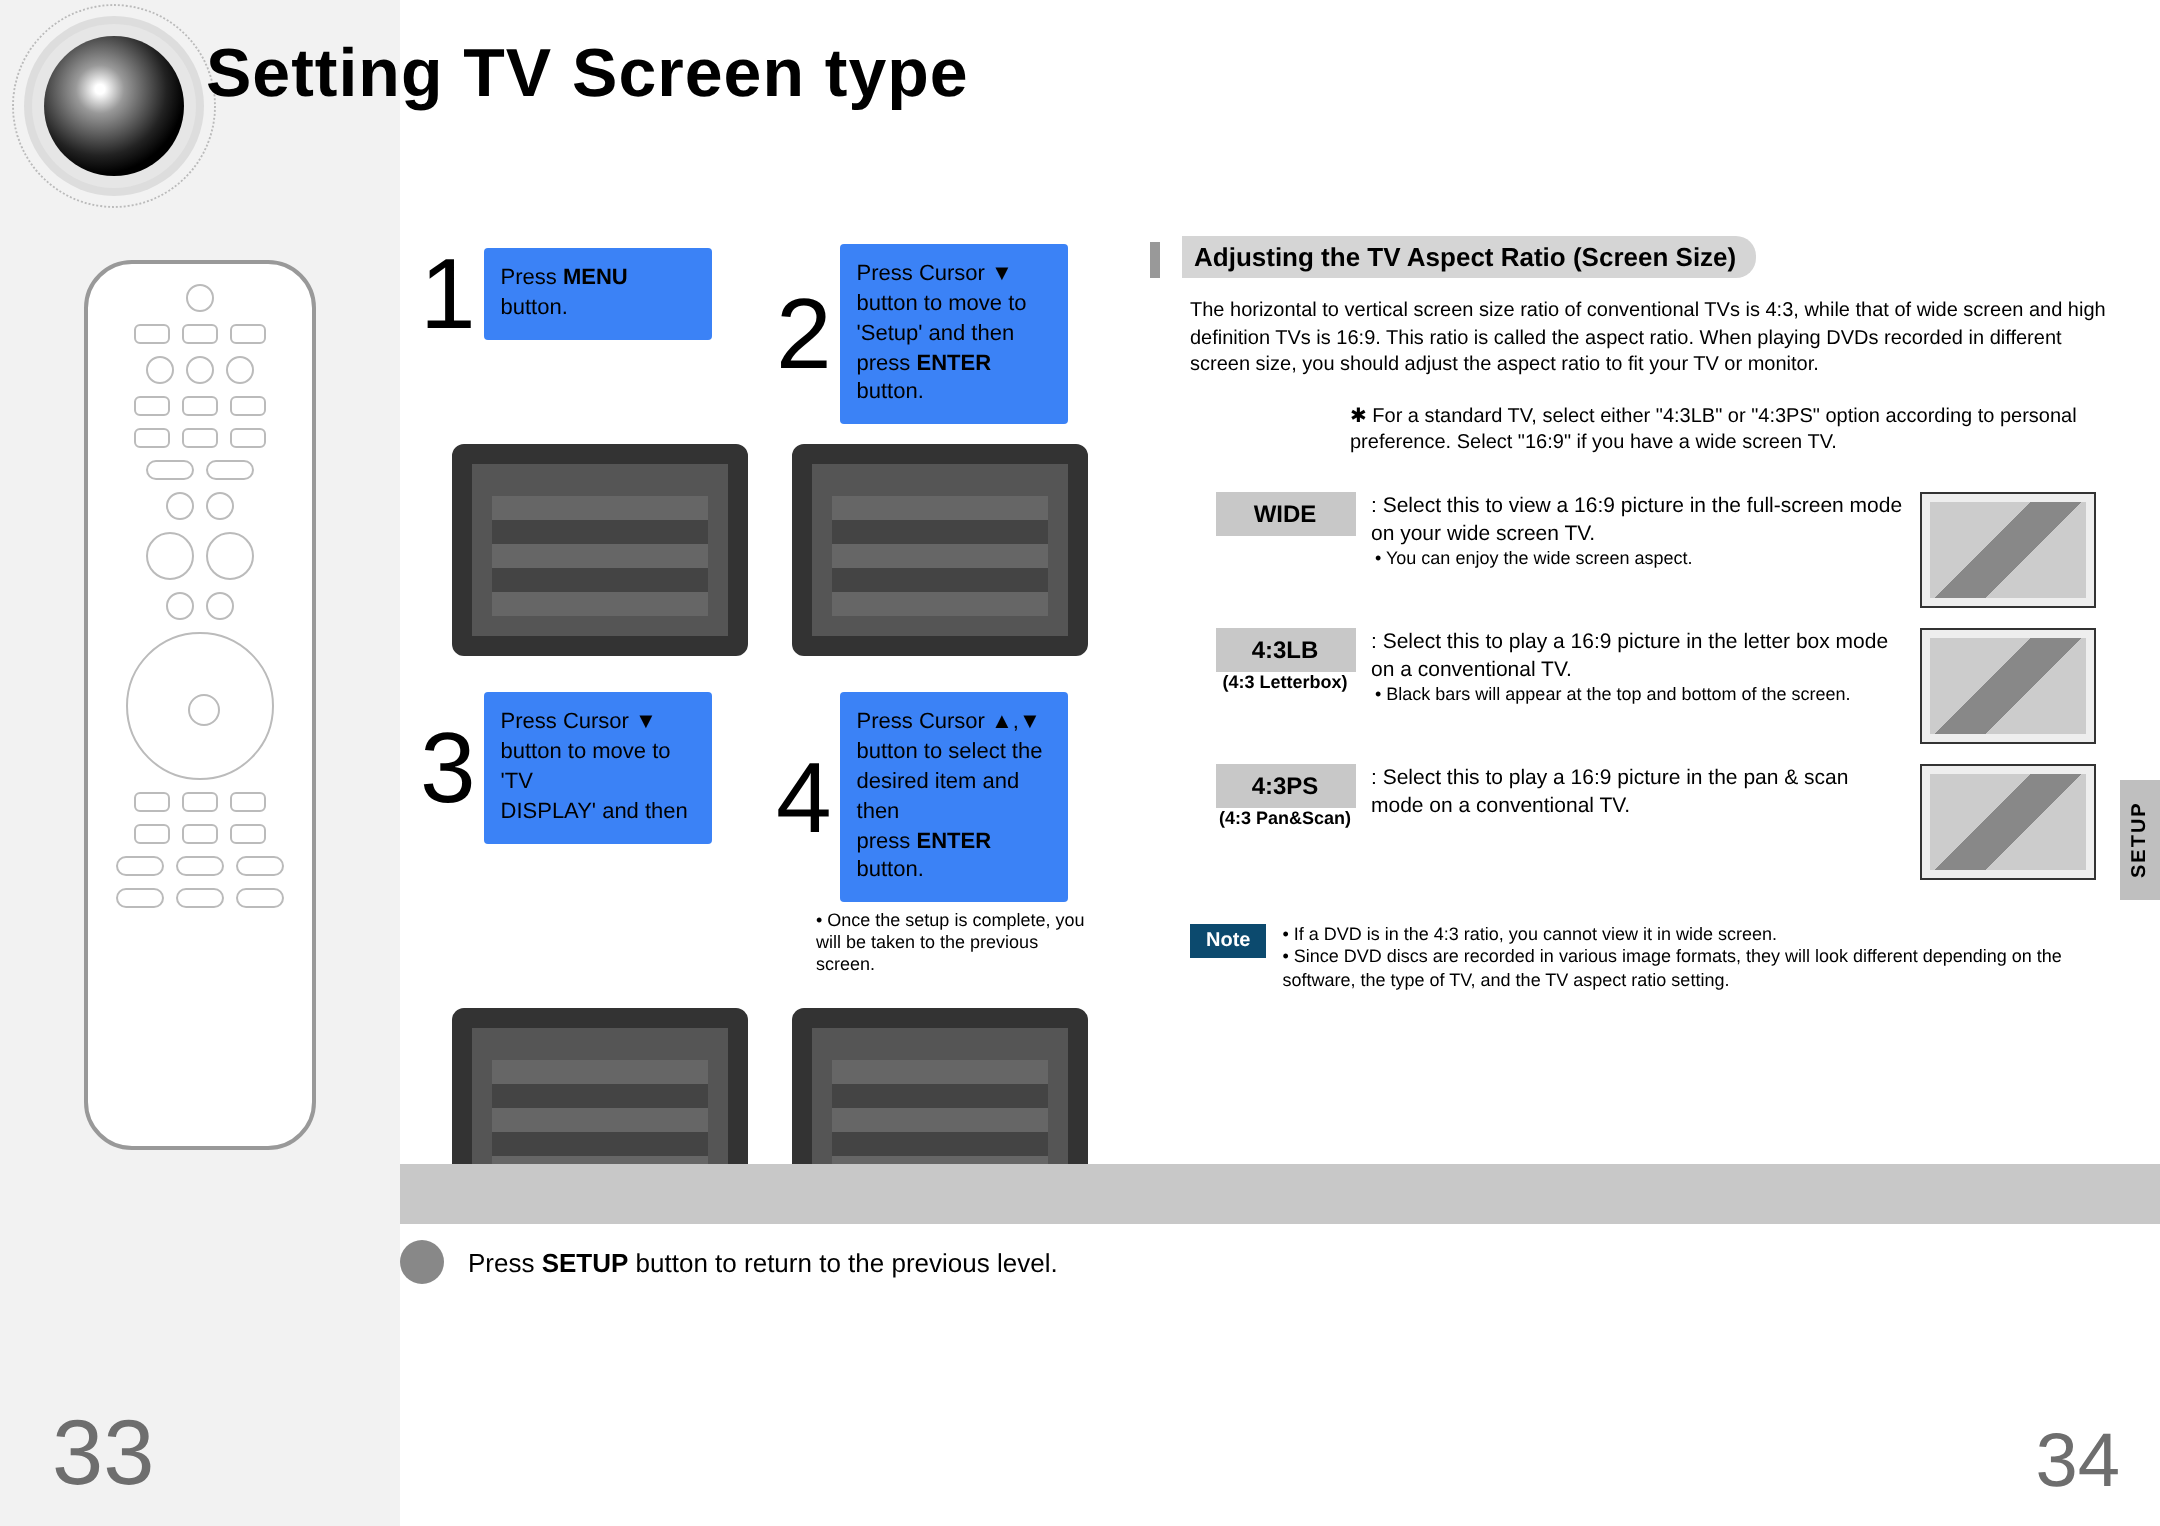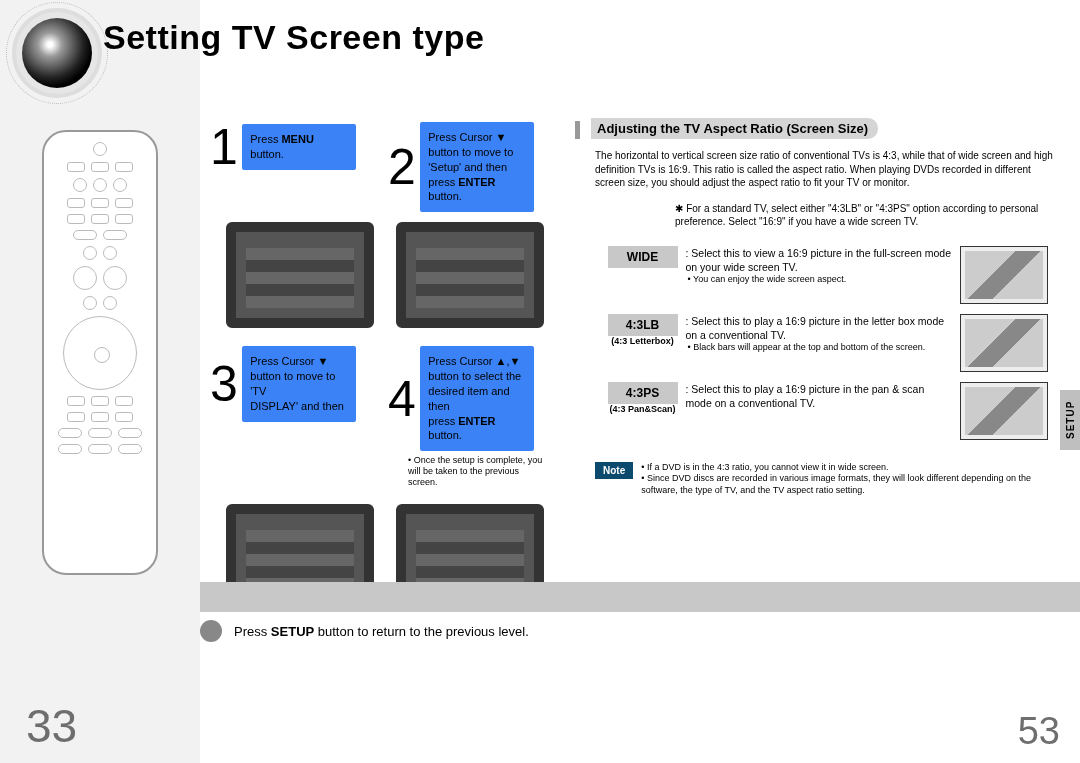--- a/index.html
+++ b/index.html
@@ -230,16 +230,16 @@
 <div class="bottom-notes">
   <div class="dot-line">
     <div class="big-dot"></div>
     <div class="dot-txt">
       <span>Press </span><b>SETUP</b><span> button to return to the previous level.</span>
     </div>
   </div>
 </div>
 
 <div class="pagenum-left">33</div>
-<div class="pagenum-right">53</div>
+<div class="pagenum-right">34</div>
 <div class="side-tab">SETUP</div>
 
 </div>
 
 </body></html>

